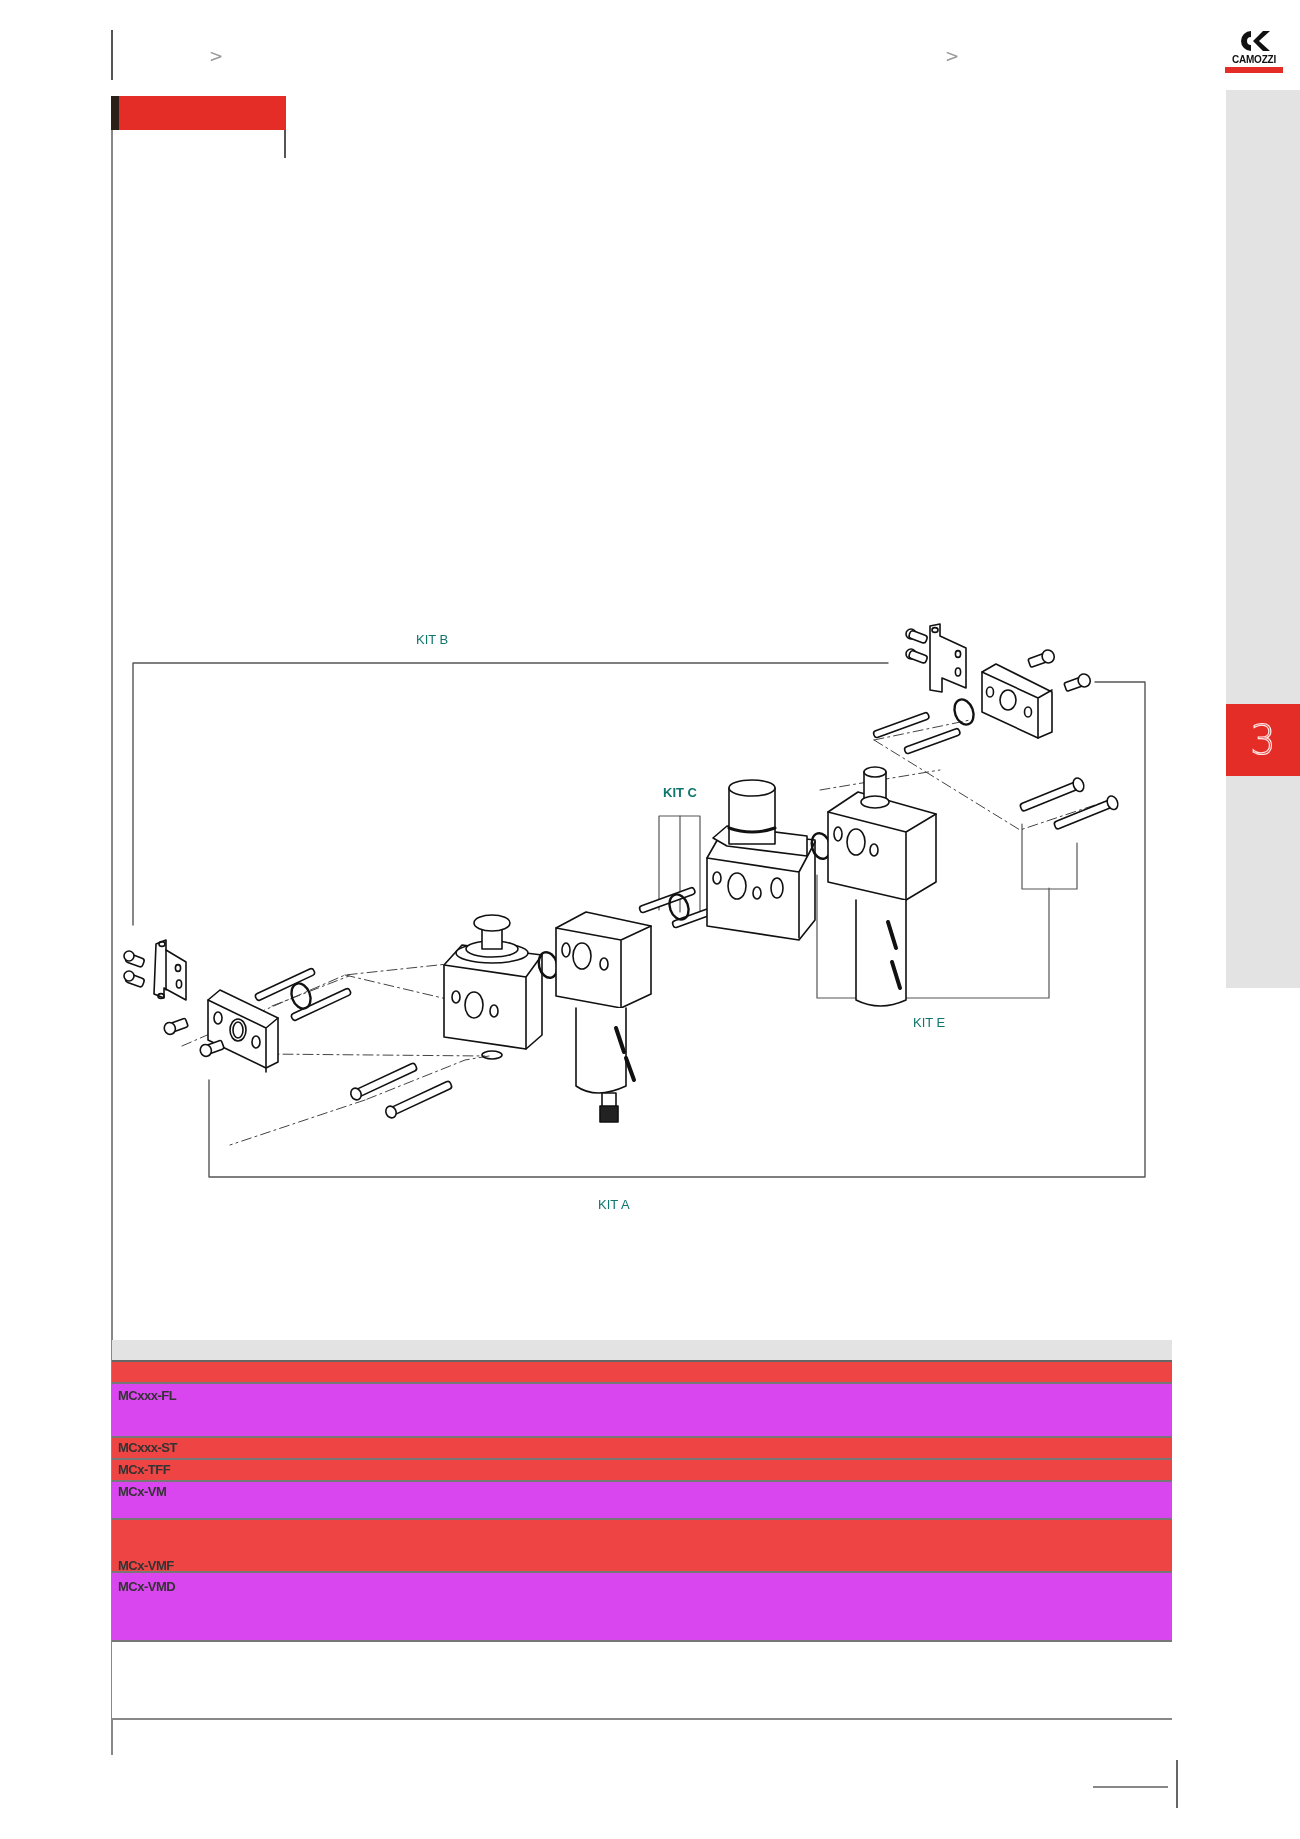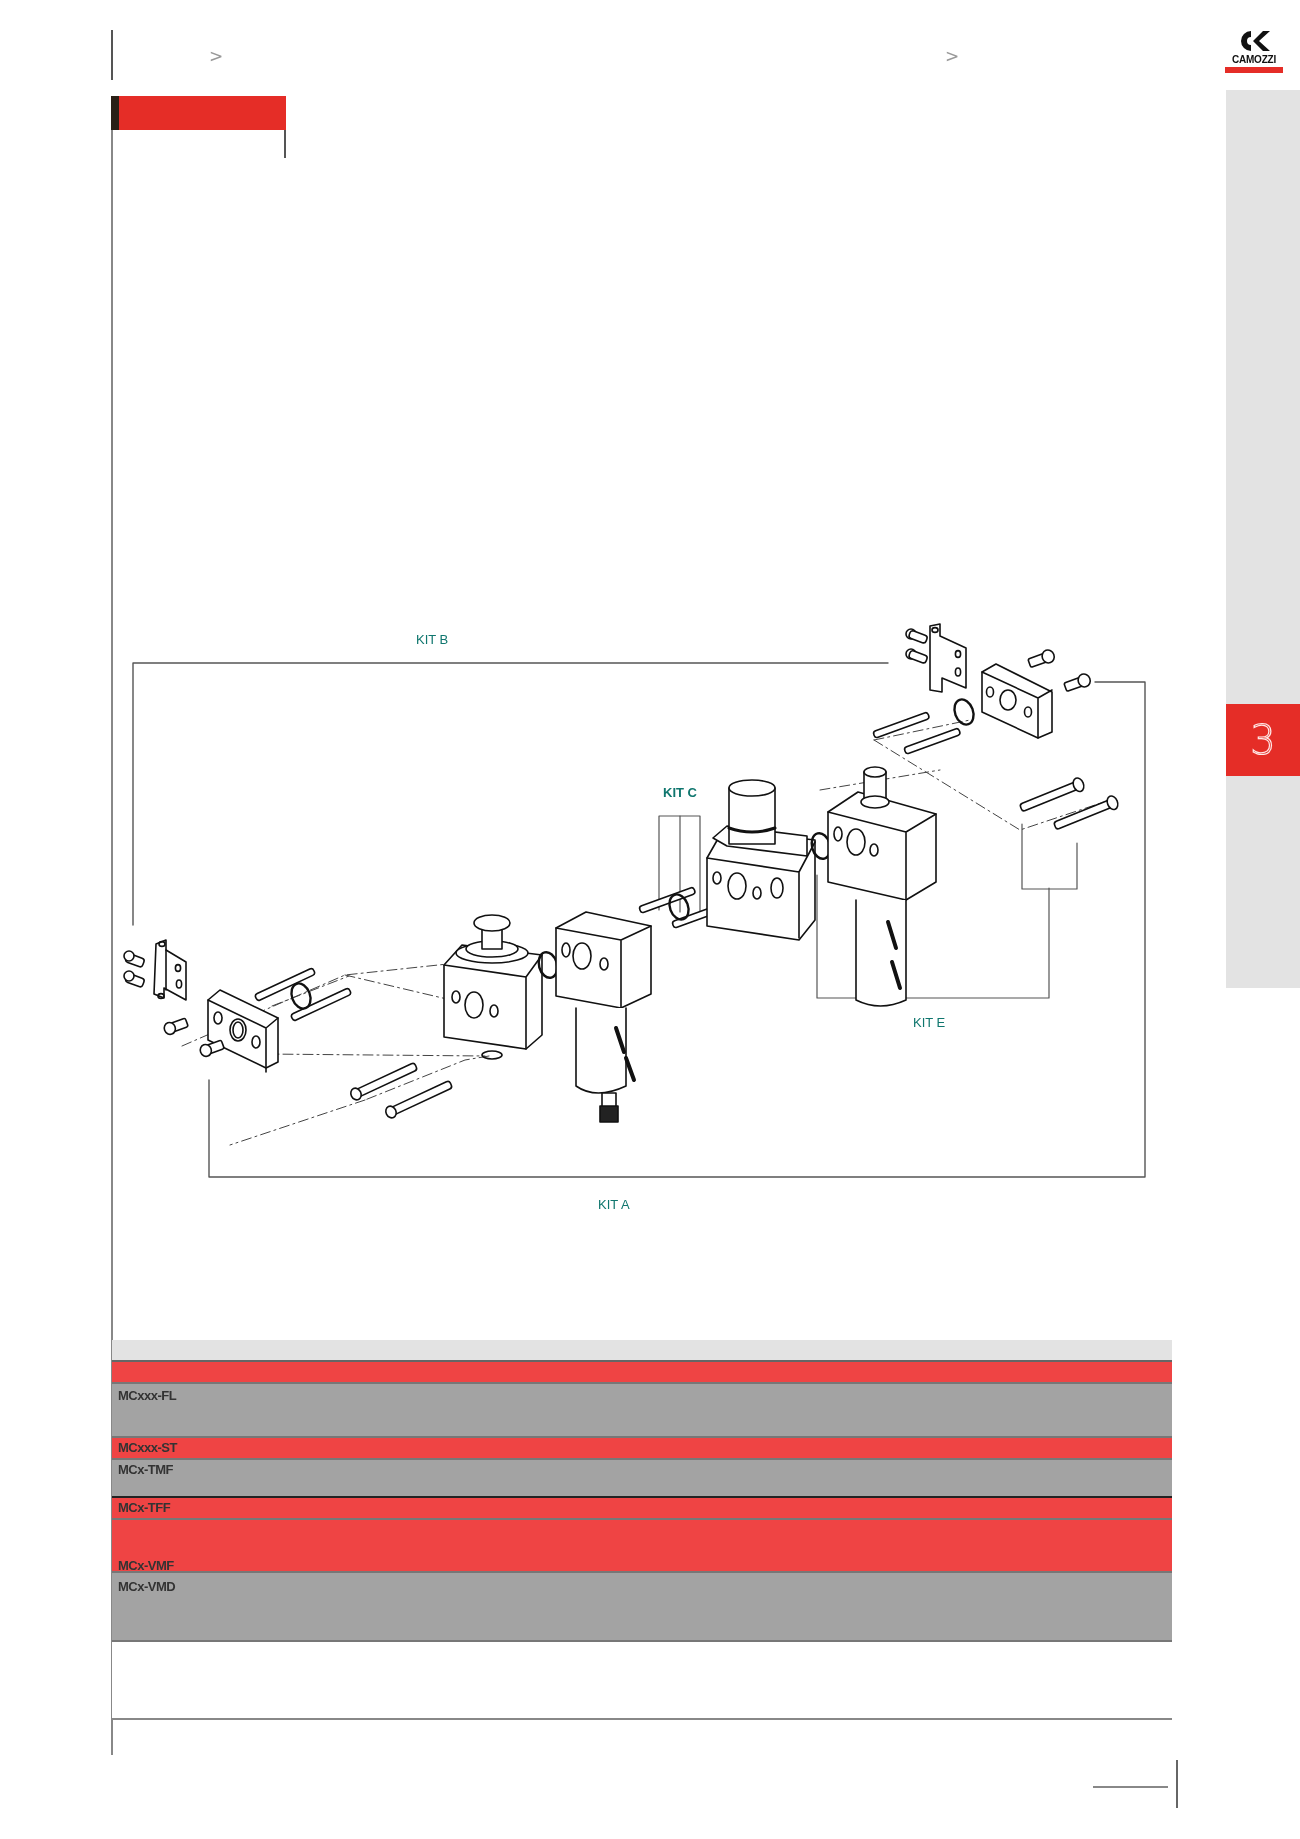--- a/index.html
+++ b/index.html
@@ -28,21 +28,21 @@
     .side-tab { position: absolute; left: 1226px; top: 704px; width: 74px; height: 72px; background: #e52d27; display: flex; align-items: center; justify-content: center; }
     .side-tab span { font-size: 40px; color: #e52d27; -webkit-text-stroke: 1.2px #ffe9e8; font-family: "DejaVu Sans", sans-serif; font-weight: 300; }
 
     
     .diagram { position: absolute; left: 0; top: 0; width: 1300px; height: 1839px; pointer-events: none; }
     .kit-label { position: absolute; font-size: 13px; color: #0f766e; }
 
     
     .parts-table { position: absolute; left: 112px; top: 1340px; width: 1060px; }
     .pt-head { height: 22px; background: #e3e3e3; border-bottom: 2px solid #666; }
-    .pt-row { position: relative; border-bottom: 2px solid #777; background: #a3a3a3; }
+    .pt-row { position: relative; border-bottom: 2px solid #777; background: #d946ef; }
     .pt-row.white { background: #ef4444; }
     .pt-row.dark-line { border-bottom-color: #222; }
     .pt-row .code { position: absolute; left: 6px; top: 4px; font-size: 13px; font-weight: bold; color: #333; letter-spacing: -0.5px; }
     .pt-row .desc { position: absolute; left: 500px; top: 4px; font-size: 13px; color: #333; }
     .pt-bottom { height: 78px; border-bottom: 2px solid #888; background: #fff; }
 
     
     .foot-line { position: absolute; left: 1093px; top: 1786px; width: 75px; height: 2px; background: #888; }
     .foot-vline { position: absolute; left: 1176px; top: 1760px; width: 2px; height: 48px; background: #666; }
   </style>
@@ -289,26 +289,26 @@
     <span class="desc"></span>
   </div>
   <div class="pt-row" style="height:54px;">
     <span class="code">MCxxx-FL</span>
     <span class="desc"></span>
   </div>
   <div class="pt-row white" style="height:22px;">
     <span class="code" style="top:2px;">MCxxx-ST</span>
     <span class="desc"></span>
   </div>
-  <div class="pt-row dark-line" style="height:38px;">
-    <span class="code" style="top:2px;">MCx-TMF</span>
-    <span class="desc"></span>
-  </div>
   <div class="pt-row white" style="height:22px;">
     <span class="code" style="top:2px;">MCx-TFF</span>
+    <span class="desc"></span>
+  </div>
+  <div class="pt-row" style="height:38px;">
+    <span class="code" style="top:2px;">MCx-VM</span>
     <span class="desc"></span>
   </div>
   <div class="pt-row white" style="height:53px;">
     <span class="code" style="top:6px;margin-top:32px;">MCx-VMF</span>
     <span class="desc"></span>
   </div>
   <div class="pt-row" style="height:69px;">
     <span class="code" style="top:6px;">MCx-VMD</span>
     <span class="desc"></span>
   </div>

